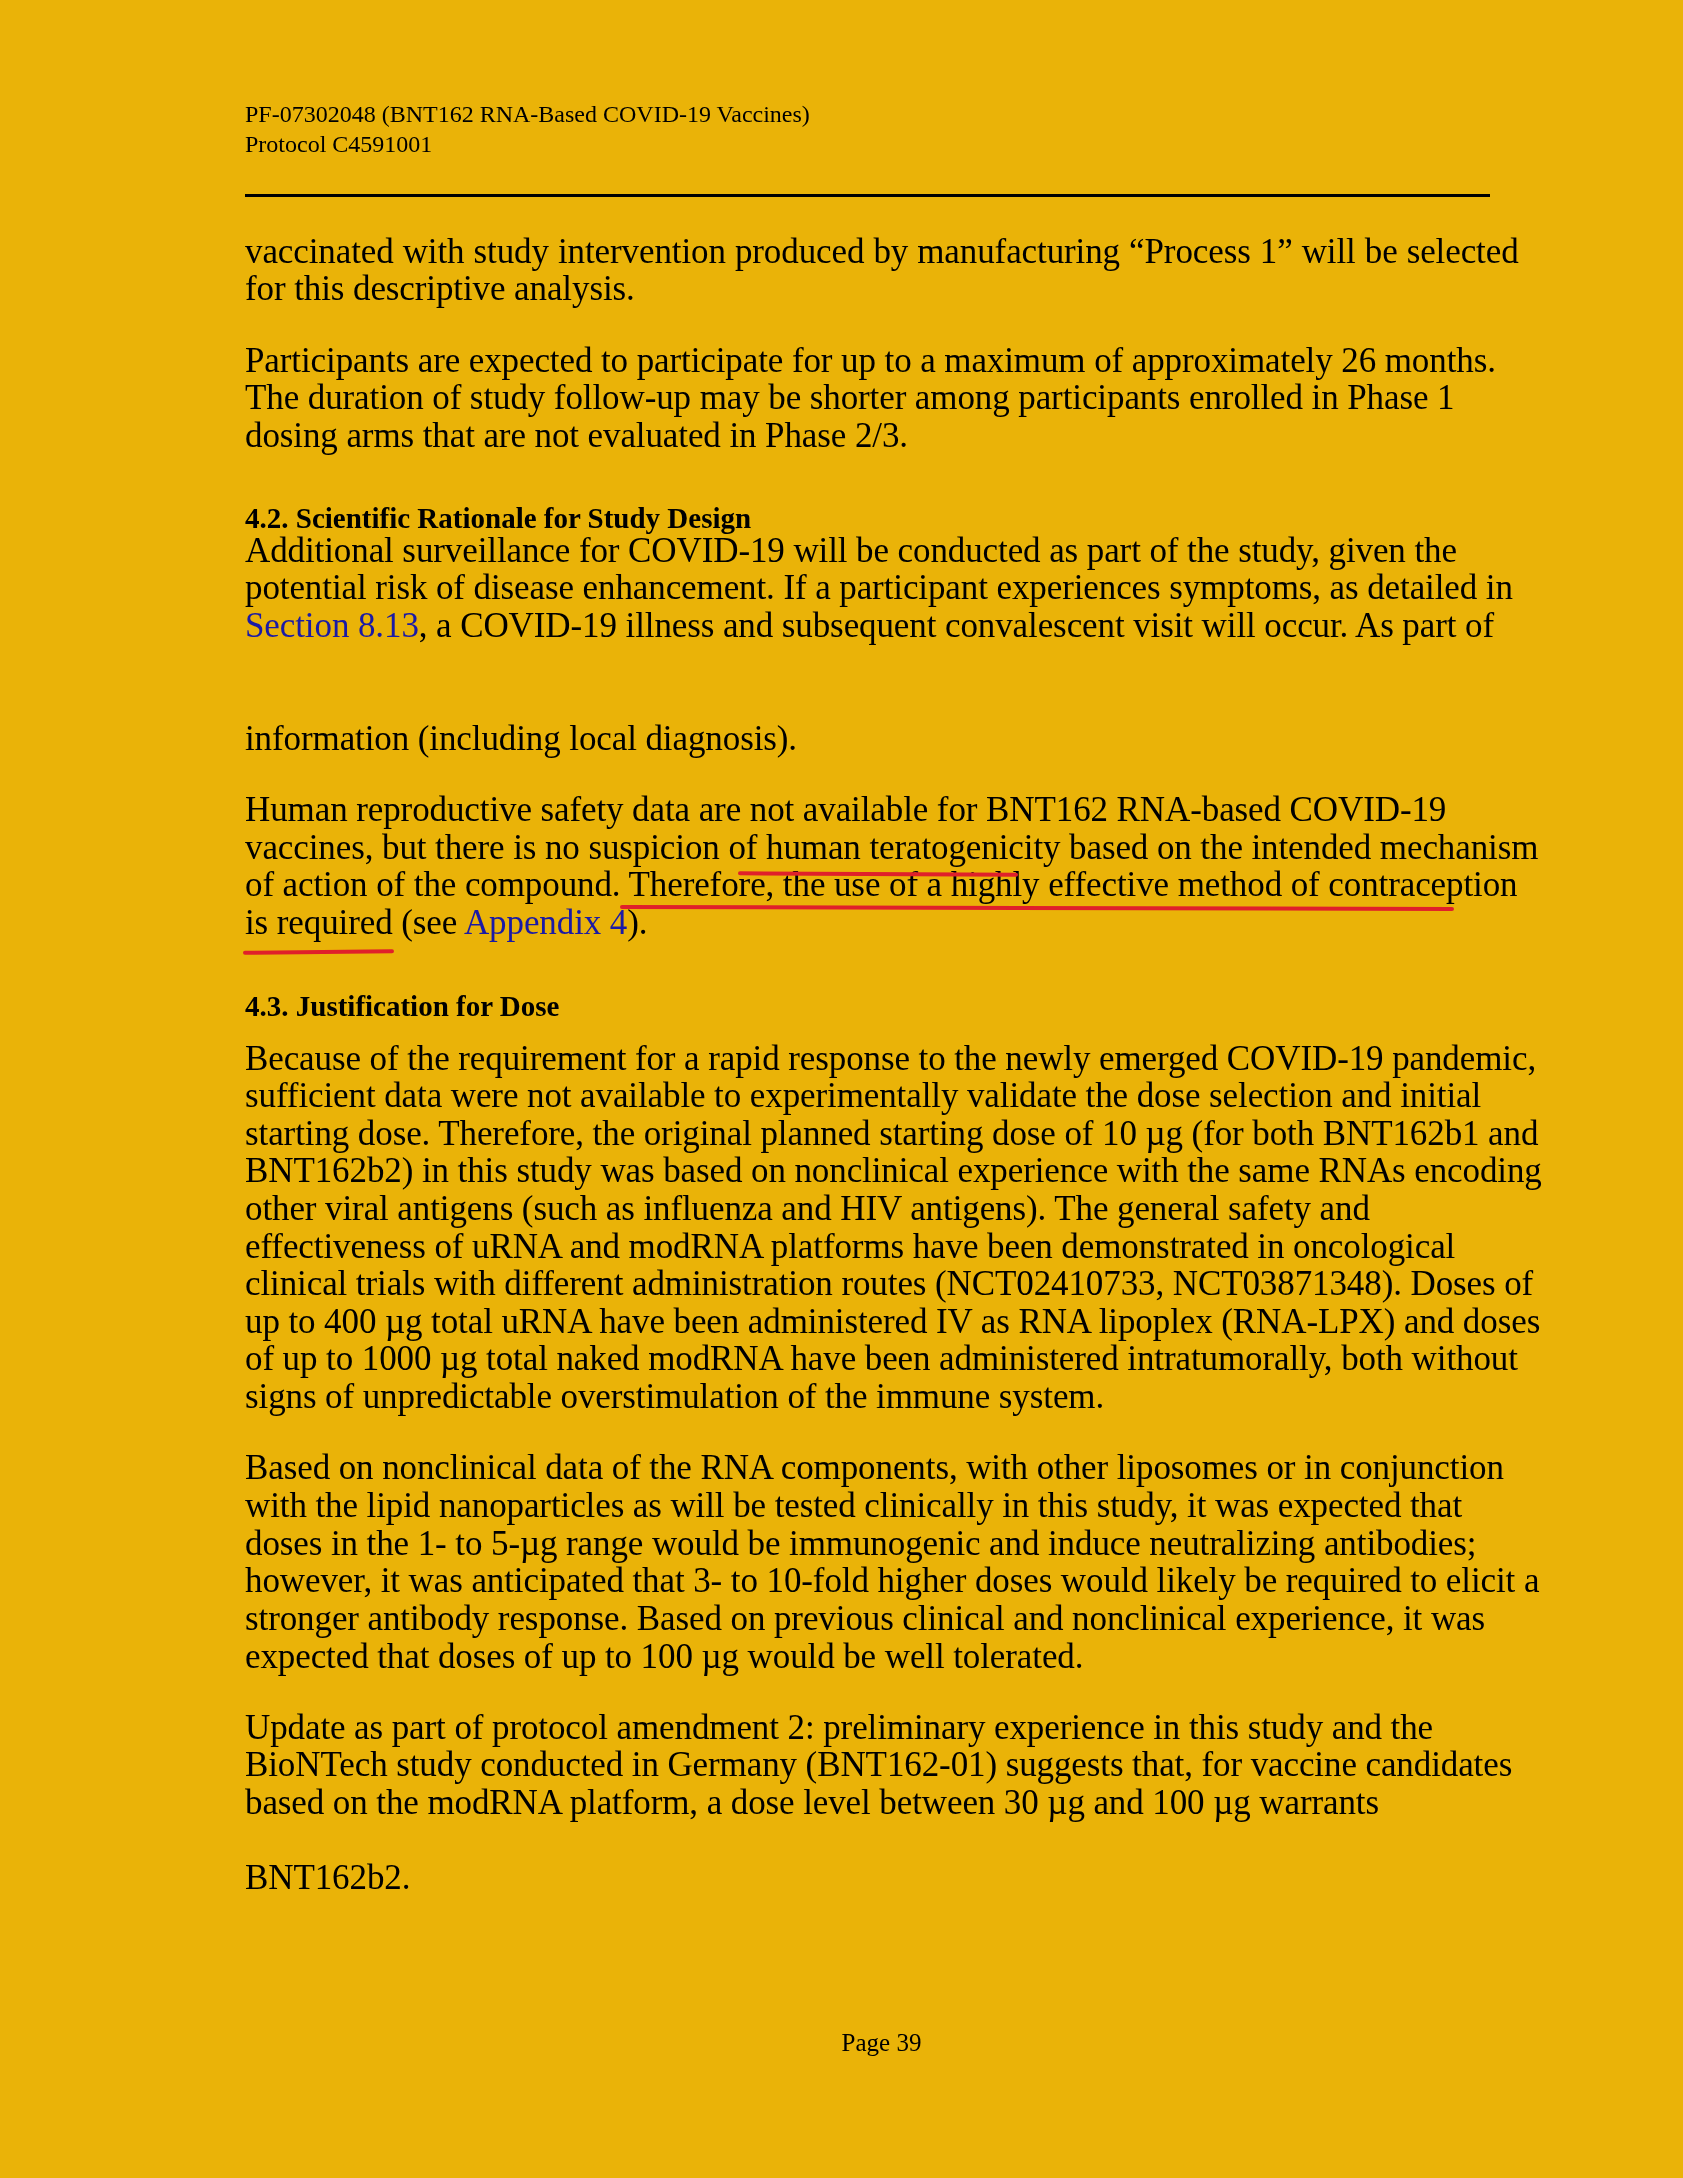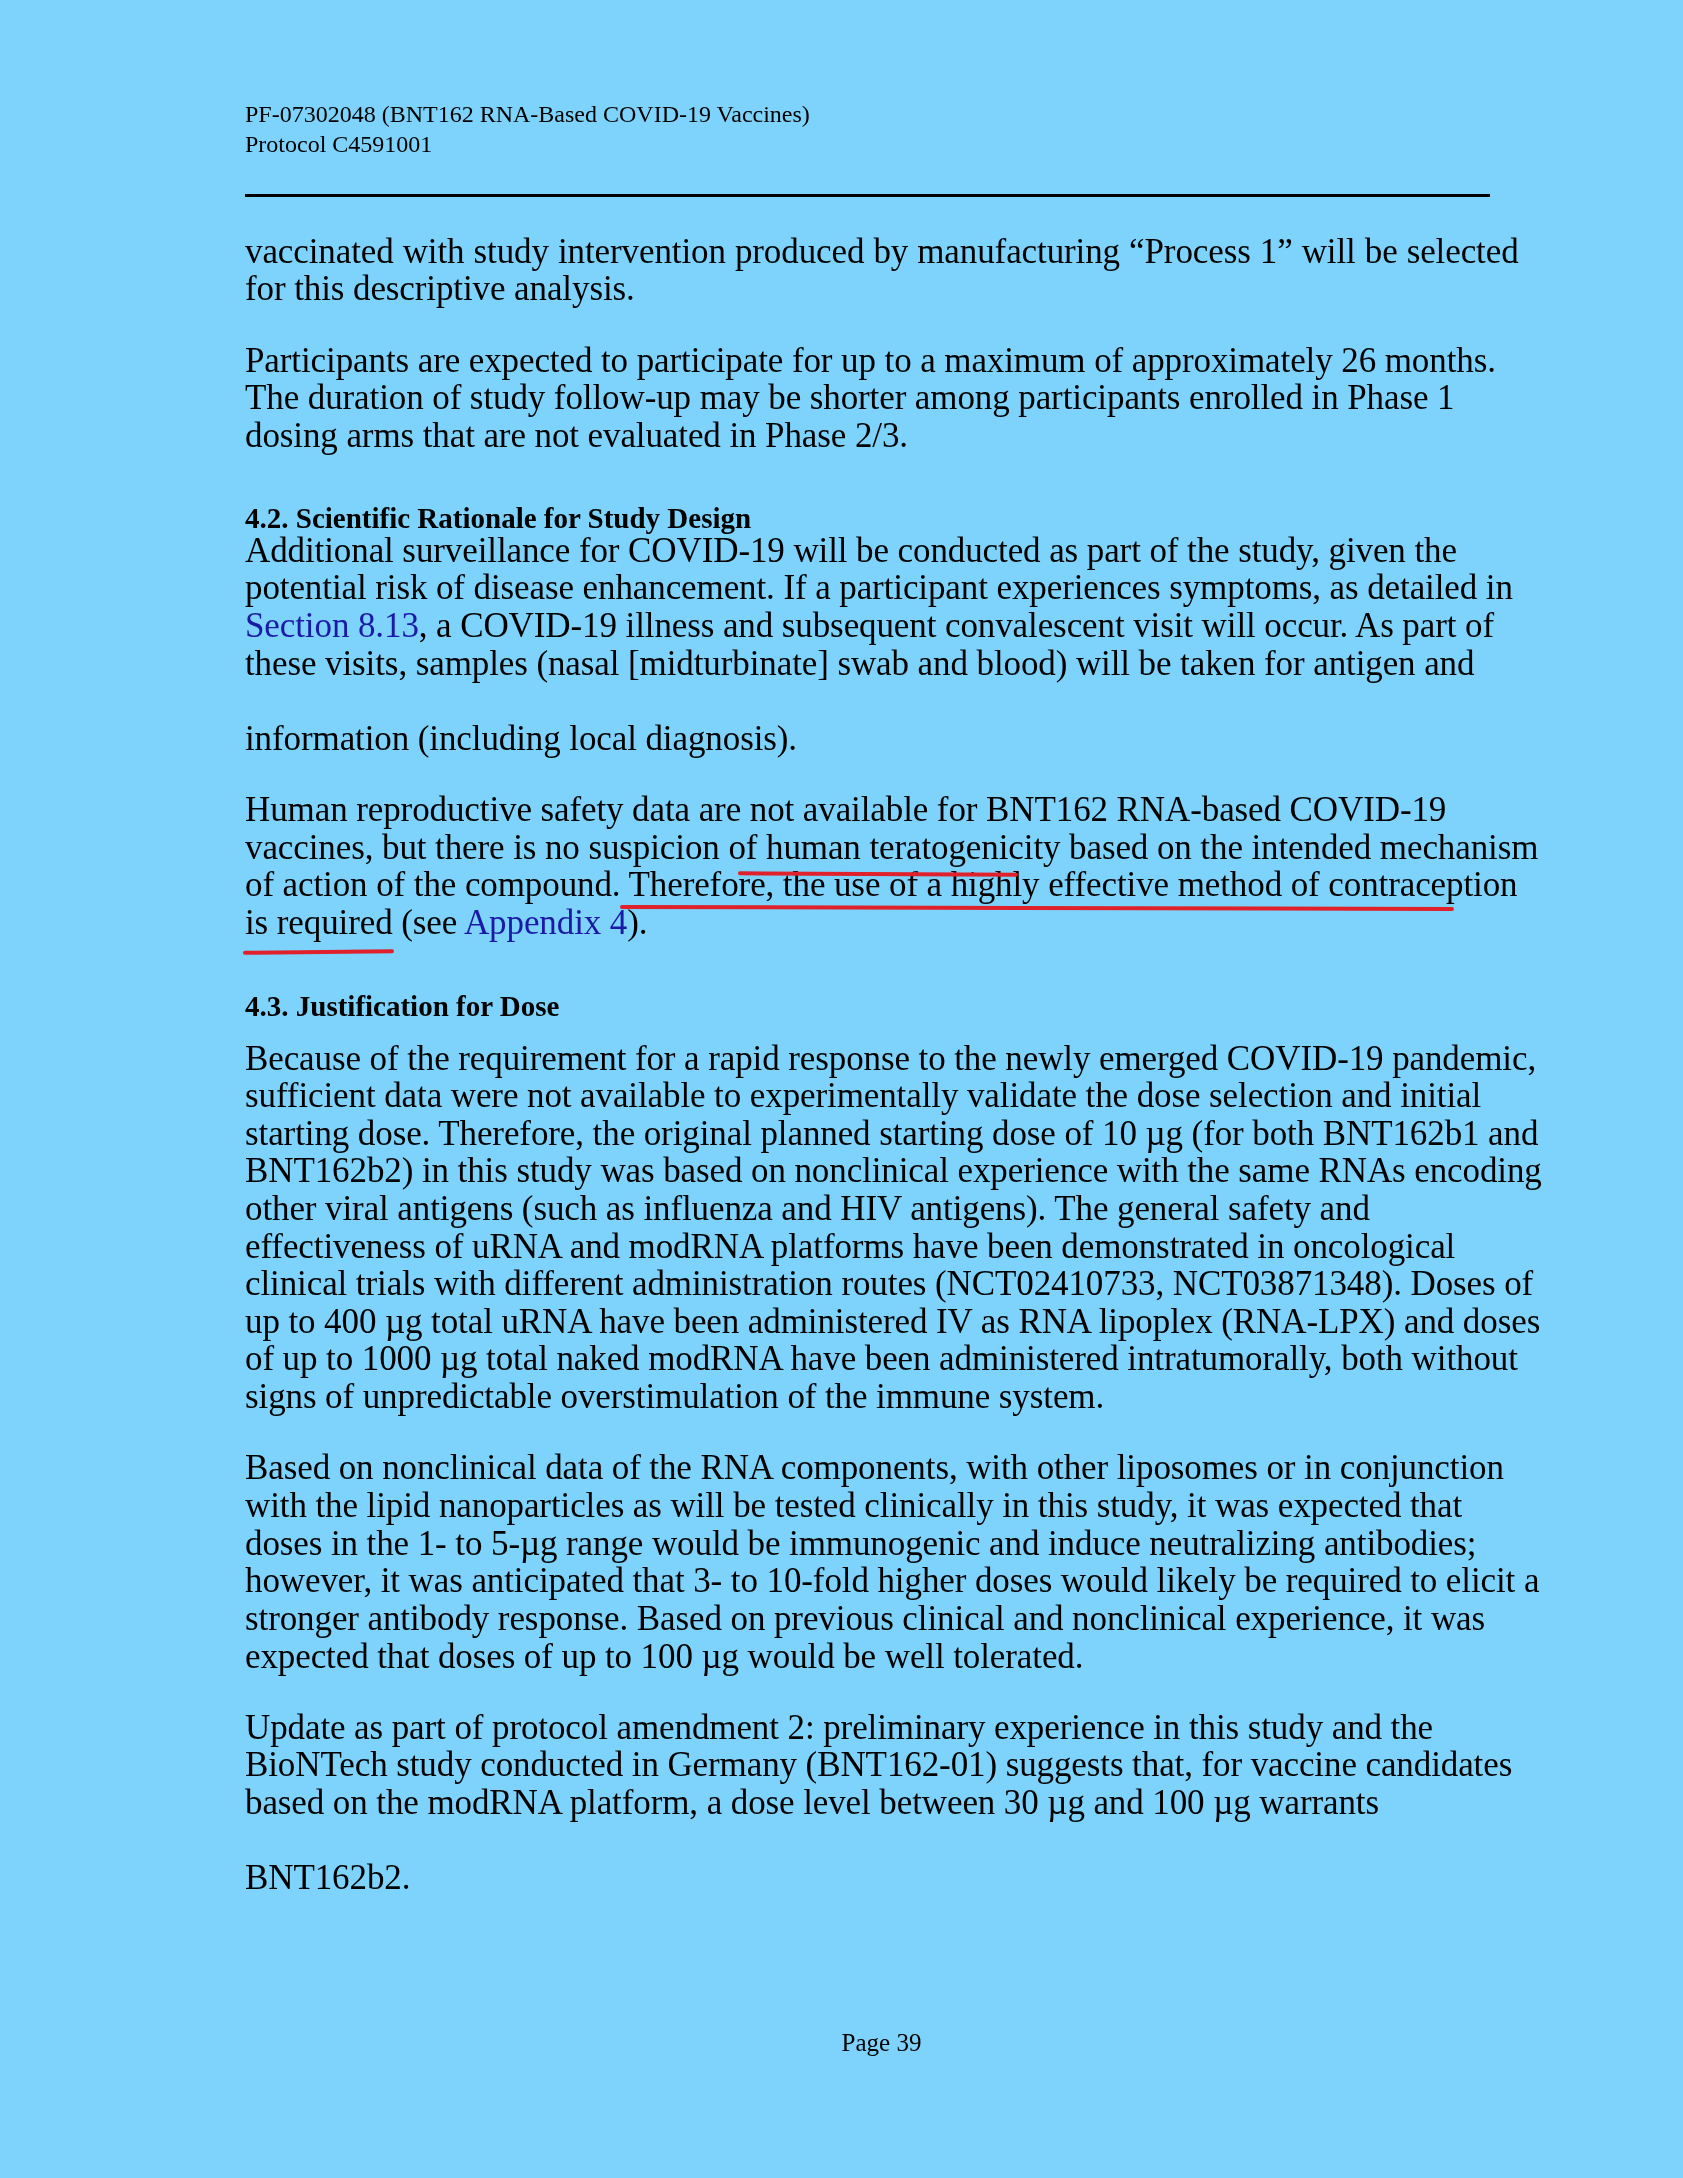--- a/index.html
+++ b/index.html
@@ -1,18 +1,18 @@
 <!DOCTYPE html>
 <html><head>
 <meta charset="utf-8">
 <style>
   html, body { margin: 0; padding: 0; background: #ffffff; }
   body { width: 1683px; height: 2178px; position: relative; overflow: hidden;
          font-family: "Liberation Serif", "DejaVu Serif", serif; color: #000; }
-  .page { position: absolute; left: 0; top: 0; width: 1683px; height: 2178px; background: #7dd3fc; }
+  .page { position: absolute; left: 0; top: 0; width: 1683px; height: 2178px; background: #eab308; }
   .hdr-line { position: absolute; left: 245px; font-size: 24px; line-height: 30px; white-space: nowrap; }
   .rule { position: absolute; left: 245px; top: 194px; width: 1245px; height: 3px; background: #000; }
   .line { position: absolute; left: 245px; font-size: 35px; line-height: 38px; white-space: nowrap; letter-spacing: -0.1px; }
   .heading { position: absolute; left: 245px; font-size: 29px; line-height: 38px; font-weight: bold; white-space: nowrap; }
   .link { color: #1a1aa6; cursor: pointer; }
   .mark { position: absolute; height: 4px; background: #e0202a; border-radius: 2px; }
   .footer { position: absolute; left: 0; width: 1683px; text-align: center; top: 2028px;
             font-size: 25px; line-height: 30px; padding-left: 40px; }
 </style>
 </head>
@@ -31,21 +31,20 @@
   <div class="line" style="top:379px">The duration of study follow-up may be shorter among participants enrolled in Phase 1</div>
   <div class="line" style="top:417px">dosing arms that are not evaluated in Phase 2/3.</div>
 
   <div class="heading" style="top:499px">4.2. Scientific Rationale for Study Design</div>
 
   <div class="line" style="top:532px">Additional surveillance for COVID-19 will be conducted as part of the study, given the</div>
   <div class="line" style="top:569px">potential risk of disease enhancement.  If a participant experiences symptoms, as detailed in</div>
   <div class="line" style="top:607px">
     <span class="link">Section 8.13</span><span>, a COVID-19 illness and subsequent convalescent visit will occur.  As part of</span>
   </div>
-  <div class="line" style="top:645px">these visits, samples (nasal [midturbinate] swab and blood) will be taken for antigen and</div>
   <div class="line" style="top:720px">information (including local diagnosis).</div>
 
   <div class="line" style="top:791px">Human reproductive safety data are not available for BNT162 RNA-based COVID-19</div>
   <div class="line" style="top:866px">
     <span>of action of the compound.  </span><span>Therefore, the use of a highly effective method of contraception</span>
   </div>
   <div class="line" style="top:829px">
     <span>vaccines, but there is no suspicion of </span><span>human teratogenicity</span><span> based on the intended mechanism</span>
   </div>
   <div class="line" style="top:904px">

